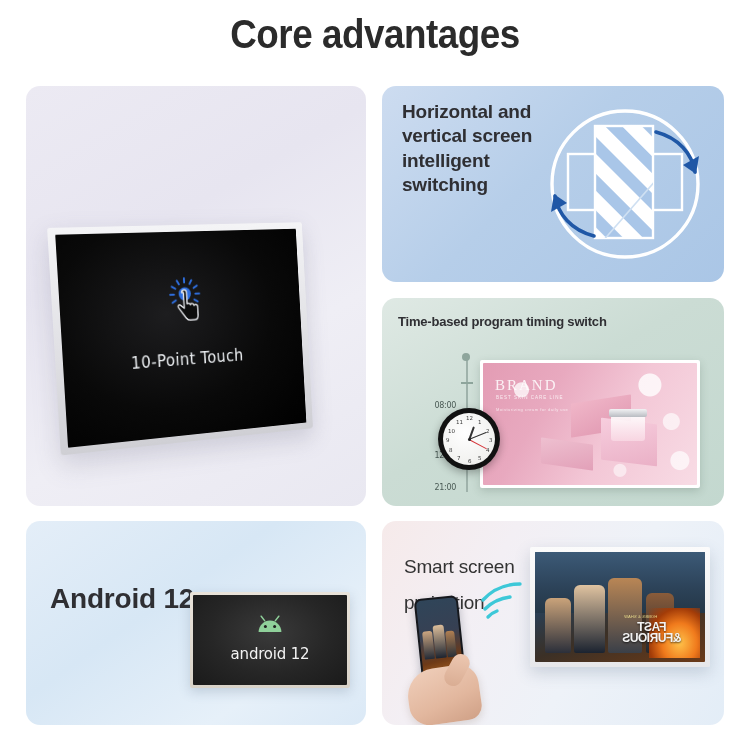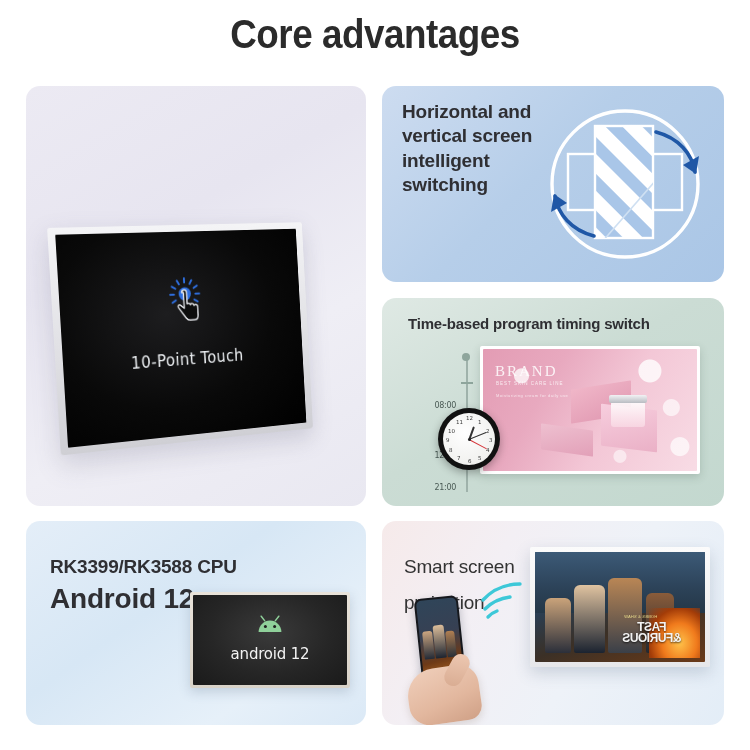--- a/index.html
+++ b/index.html
@@ -42,21 +42,21 @@
     background:linear-gradient(120deg,#f6eaea 0%,#f3eff4 30%,#eef2f8 60%,#e3edf7 100%);
   }
 
   
   .card-heading{
     position:absolute;font-weight:bold;color:#2f2f33;line-height:1.28;
     white-space:pre-line;letter-spacing:-0.2px;
   }
   #touch-heading{left:22px;top:16px;font-size:20px;}
   #rotate-heading{left:20px;top:14px;font-size:19px;width:190px;}
-  #timer-heading{left:26px;top:16px;font-size:15px;}
+  #timer-heading{left:16px;top:16px;font-size:13px;}
   #cpu-heading-1{left:24px;top:34px;font-size:19px;}
   #cpu-heading-2{left:24px;top:60px;font-size:28px;}
   #cast-heading{left:22px;top:28px;font-size:19px;font-weight:normal;color:#333;line-height:1.9;}
 
   
   .monitor-wrap{position:absolute;left:28px;top:142px;width:300px;height:250px;}
   .monitor{
     position:absolute;left:0;top:0;width:292px;height:228px;
     background:linear-gradient(180deg,#f4f4f6 0%,#e2e2e6 50%,#cfcfd4 100%);
     border-radius:3px;
@@ -92,21 +92,21 @@
   .tl-tick{position:absolute;left:49px;width:12px;height:2px;background:#8ea59c;}
   .tl-dot{position:absolute;left:50px;width:8px;height:8px;border-radius:50%;background:#8ea59c;}
   .tl-label{
     position:absolute;font-size:8px;color:#4a5a55;font-family:"DejaVu Sans",sans-serif;
     letter-spacing:-0.3px;white-space:nowrap;margin-top:24px;
   }
   .tl-label.left{right:52px;text-align:right;}
   .tl-label.right{left:64px;}
 
   .ad-frame{
-    position:absolute;left:98px;top:48px;width:220px;height:128px;
+    position:absolute;left:98px;top:62px;width:220px;height:128px;
     background:#fff;padding:3px;box-sizing:border-box;border-radius:2px;
     box-shadow:0 3px 9px rgba(60,80,70,.22);
   }
   .ad-inner{
     position:relative;width:100%;height:100%;overflow:hidden;border-radius:1px;
     background:
       radial-gradient(circle at 18% 22%,rgba(255,255,255,.75) 0 7px,transparent 8px),
       radial-gradient(circle at 30% 72%,rgba(255,255,255,.6) 0 5px,transparent 6px),
       radial-gradient(circle at 78% 18%,rgba(255,255,255,.8) 0 11px,transparent 12px),
       radial-gradient(circle at 88% 48%,rgba(255,255,255,.65) 0 8px,transparent 9px),
@@ -351,21 +351,20 @@
         <div class="clk-num" style="left:13px;top:6px">11</div>
         <div class="hand h-hour"></div>
         <div class="hand h-min"></div>
         <div class="hand h-sec"></div>
         <div class="h-pin"></div>
       </div>
     </div>
   </div>
 
   <div class="card" id="card-cpu">
-    <div class="card-heading" id="cpu-heading-1">RK3399/RK3588 CPU</div>
     <div class="card-heading" id="cpu-heading-2">Android 12</div>
 
     <div class="android-screen">
       <div class="android-inner">
         <svg class="droid" viewBox="0 0 26 18">
           <g stroke="#8fd09a" stroke-width="1.5" stroke-linecap="round">
             <line x1="4.2" y1="1.2" x2="7.6" y2="5.6"></line>
             <line x1="21.8" y1="1.2" x2="18.4" y2="5.6"></line>
           </g>
           <path d="M1.6 17 a11.4 11.4 0 0 1 22.8 0 z" fill="#8fd09a"></path>

